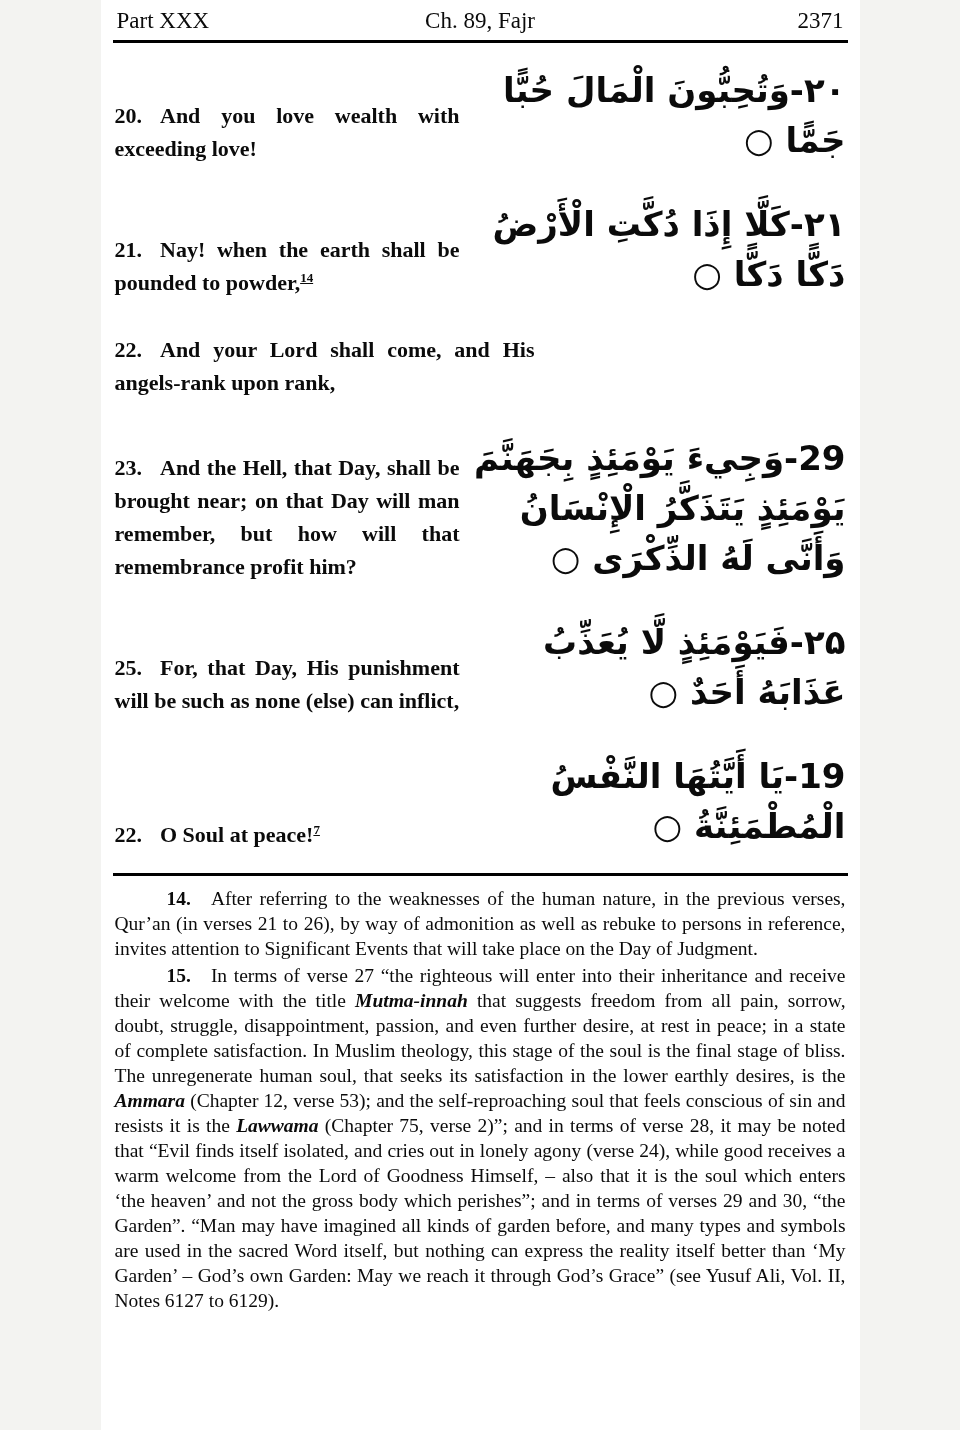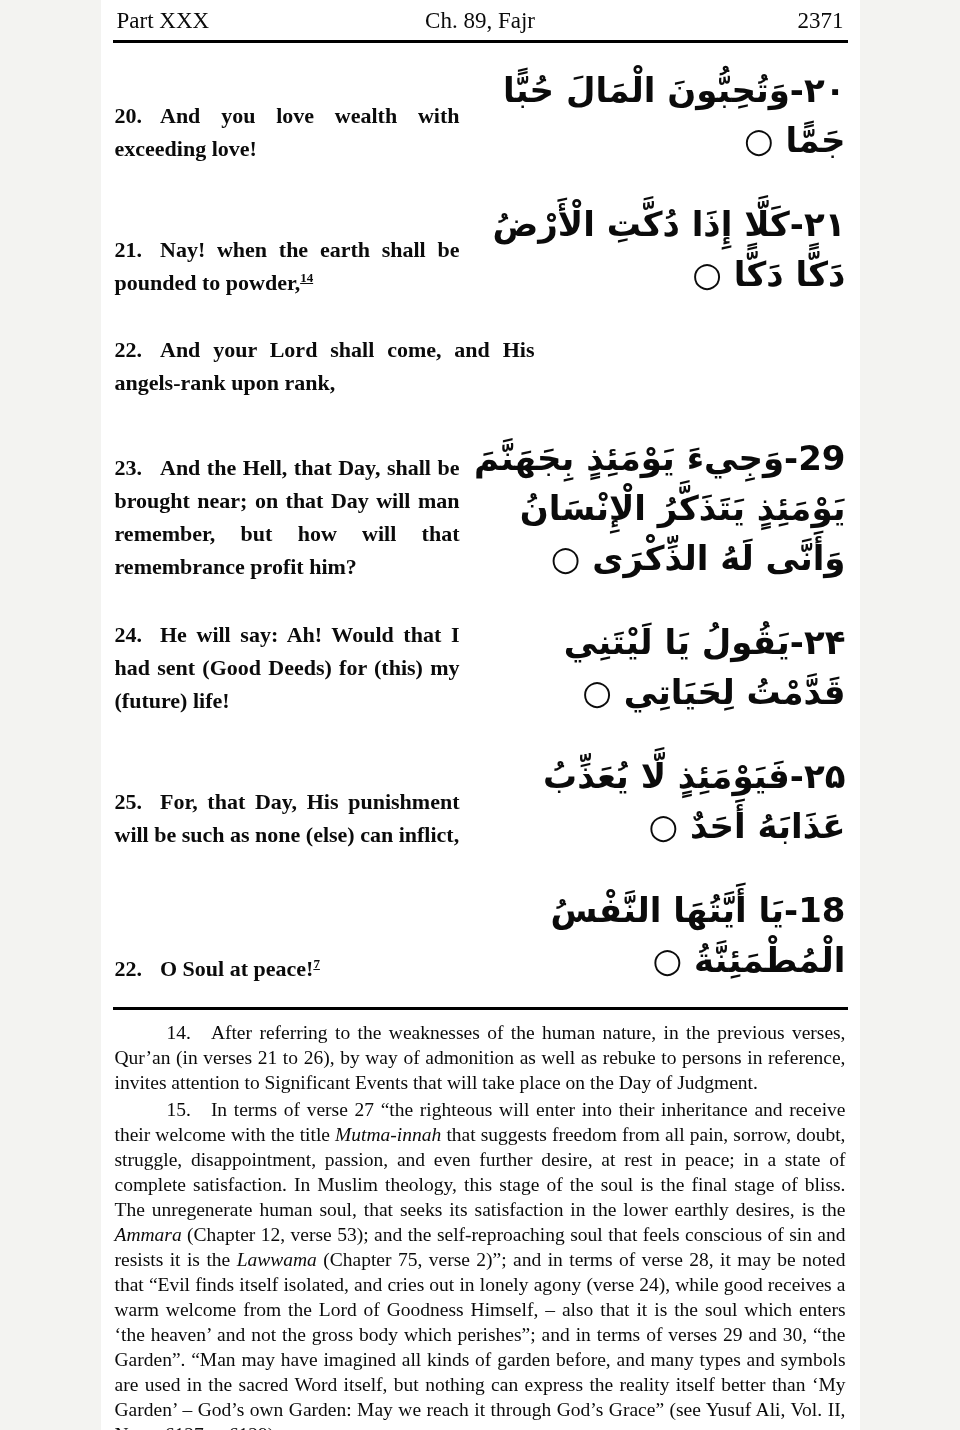--- a/index.html
+++ b/index.html
@@ -75,24 +75,24 @@
     padding: 10px 2px 0 2px;
     font-size: 19.5px;
     line-height: 25px;
     text-align: justify;
   }
   .footnote {
     margin: 0 0 2px 0;
     text-indent: 52px;
   }
   .fn-num {
-    font-weight: normal;
+    font-weight: bold;
     margin-right: 20px;
   }
-  .it { font-style: italic; }
+  .it { font-style: italic; font-weight: bold; }
 </style>
 </head>
 <body>
 
 <div class="page">
 
   <header class="page-header">
     <span class="part-label">Part XXX</span>
     <span class="chapter-title">Ch. 89, Fajr</span>
     <span class="page-number">2371</span>
@@ -114,34 +114,30 @@
 
     <div class="verse-row">
       <p class="english"><span class="vnum">22.</span><span>And your Lord shall come, and His angels-rank upon rank,</span><sup class="fnref"></sup></p>
     </div>
 
     <div class="verse-row">
       <p class="english"><span class="vnum">23.</span><span>And the Hell, that Day, shall be brought near; on that Day will man remember, but how will that remembrance profit him?</span><sup class="fnref"></sup></p>
       <p class="arabic" dir="rtl">29-وَجِيءَ يَوْمَئِذٍ بِجَهَنَّمَ يَوْمَئِذٍ يَتَذَكَّرُ الْإِنْسَانُ وَأَنَّى لَهُ الذِّكْرَى ○</p>
     </div>
 
-    <div class="verse-row">
-      <p class="english"><span class="vnum">24.</span><span>He will say: Ah! Would that I had sent (Good Deeds) for (this) my (future) life!</span><sup class="fnref"></sup></p>
-      <p class="arabic" dir="rtl">۲۴-يَقُولُ يَا لَيْتَنِي قَدَّمْتُ لِحَيَاتِي ○</p>
-    </div>
 
     <div class="verse-row">
       <p class="english"><span class="vnum">25.</span><span>For, that Day, His punishment will be such as none (else) can inflict,</span><sup class="fnref"></sup></p>
       <p class="arabic" dir="rtl">۲۵-فَيَوْمَئِذٍ لَّا يُعَذِّبُ عَذَابَهُ أَحَدٌ ○</p>
     </div>
 
 
     <div class="verse-row">
       <p class="english"><span class="vnum">22.</span><span>O Soul at peace!</span><sup class="fnref">7</sup></p>
-      <p class="arabic" dir="rtl">18-يَا أَيَّتُهَا النَّفْسُ الْمُطْمَئِنَّةُ ○</p>
+      <p class="arabic" dir="rtl">19-يَا أَيَّتُهَا النَّفْسُ الْمُطْمَئِنَّةُ ○</p>
     </div>
 
   </section>
 
   <hr class="rule">
 
   <section class="footnotes">
 
     <p class="footnote"><span class="fn-num">14.</span><span>After referring to the weaknesses of the human nature, in the previous verses, Qur’an (in verses 21 to 26), by way of admonition as well as rebuke to persons in reference, invites attention to Significant Events that will take place on the Day of Judgment.</span></p>
 

